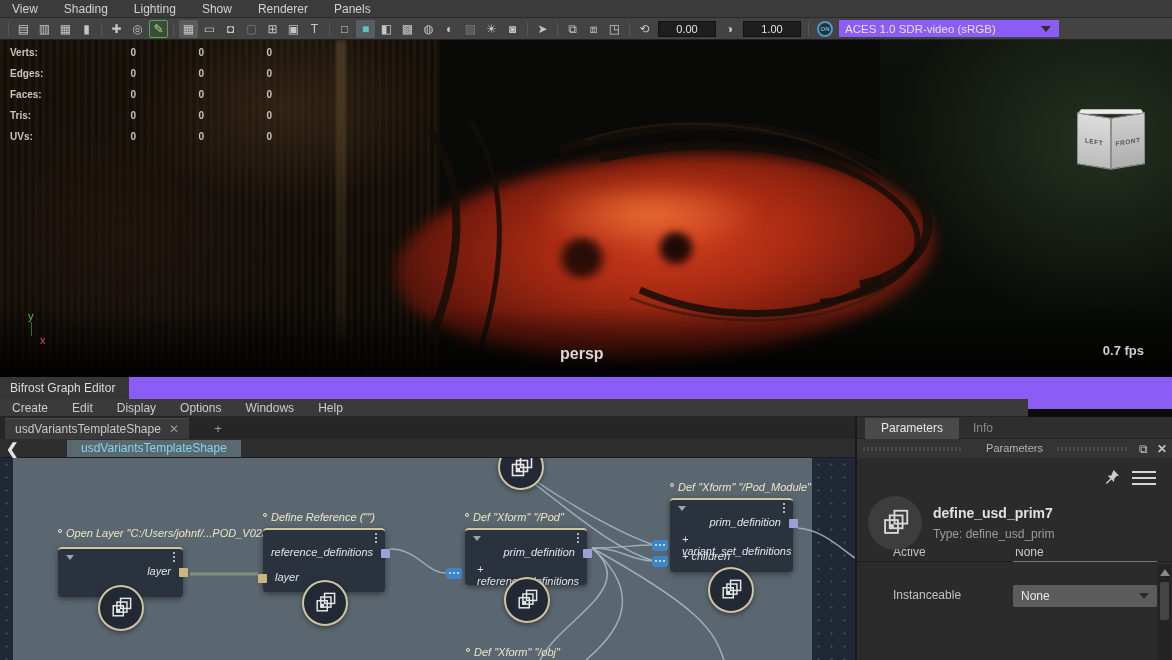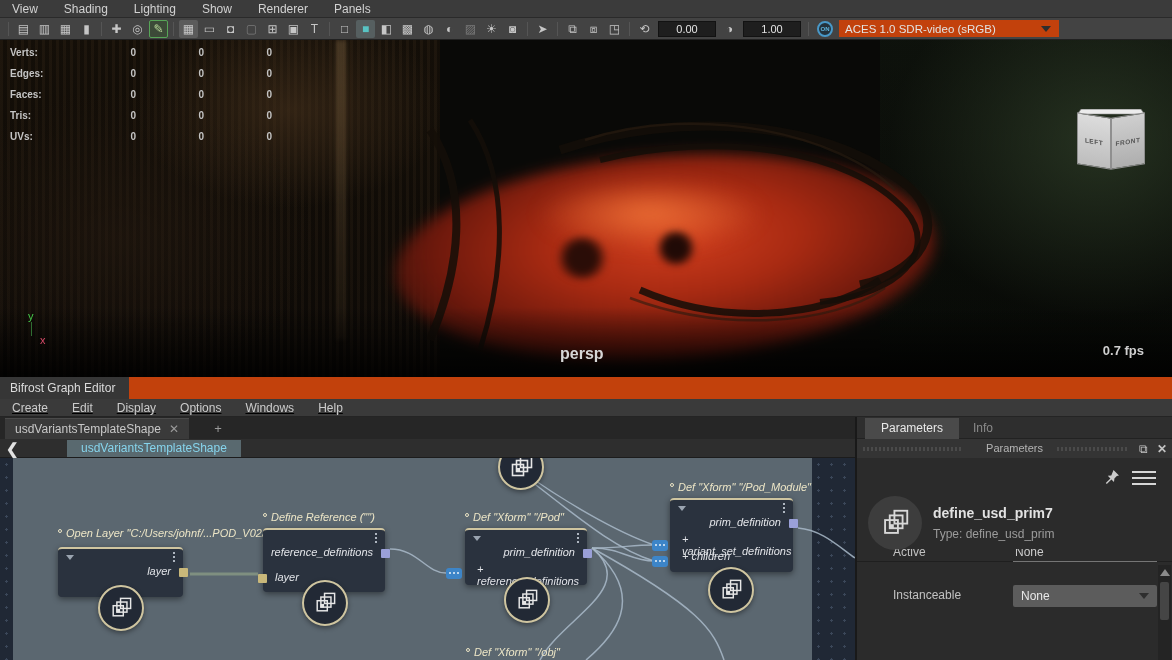--- a/index.html
+++ b/index.html
@@ -14,21 +14,21 @@
   
   .toolbar { position:absolute; left:0; top:18px; width:1172px; height:22px; background:#434343; display:flex; align-items:center; padding-left:4px; border-bottom:1px solid #222; }
   .tbi { display:inline-flex; align-items:center; justify-content:center; width:19px; height:18px; font-size:12px; color:#c6c6c6; border-radius:2px; margin:0 1px; }
   .tbi.dim { color:#7a7a7a; }
   .tbi.activebg { background:#5b5b5b; }
   .tbi.green { border:1px solid #57a557; color:#bede9d; background:#3c4a38; }
   .tbi.teal { color:#58c4c4; background:#565f60; }
   .tbsep { width:1px; height:14px; background:#2d2d2d; border-right:1px solid #555; margin:0 4px; }
   .tbfield { width:58px; height:16px; background:#1e1e1e; border:1px solid #121212; color:#e4e4e4; font-size:11px; text-align:center; line-height:15px; margin:0 3px; }
   .onbadge { width:16px; height:16px; border-radius:50%; border:2px solid #4898c8; color:#5fb4de; font-size:6px; font-weight:bold; display:flex; align-items:center; justify-content:center; margin:0 4px; background:#23323c;}
-  .csdrop { width:220px; height:17px; background:#c2410c; color:#e2e2e2; font-size:11.5px; display:flex; align-items:center; padding:0 6px; margin-left:2px; position:relative; }
+  .csdrop { width:220px; height:17px; background:#8b5cf6; color:#e2e2e2; font-size:11.5px; display:flex; align-items:center; padding:0 6px; margin-left:2px; position:relative; }
   .caret-down { width:0; height:0; border-left:5px solid transparent; border-right:5px solid transparent; border-top:6px solid #2e2e2e; position:absolute; right:8px; top:6px; }
 
   
   .vp { position:absolute; left:0; top:40px; width:1172px; height:337px; overflow:hidden; background:#090907; }
   .mach { position:absolute; left:0; top:0; width:440px; height:337px;
     background:
       radial-gradient(220px 140px at 290px 70px, rgba(74,52,30,.55), rgba(0,0,0,0) 70%),
       radial-gradient(260px 200px at 120px 200px, rgba(40,28,18,.5), rgba(0,0,0,0) 75%),
       repeating-linear-gradient(90deg, rgba(40,30,20,.35) 0 3px, rgba(12,9,6,.4) 3px 7px),
       linear-gradient(180deg,#191209,#0c0906); }
@@ -56,23 +56,23 @@
 
   .persp { position:absolute; left:560px; top:305px; font-size:16px; font-weight:bold; color:#d6d6d6; }
   .fps { position:absolute; right:28px; top:303px; font-size:13px; font-weight:bold; color:#cfcfcf; }
 
   .axisind { position:absolute; left:16px; top:270px; width:46px; height:46px; }
   .axisind .ay { position:absolute; left:12px; top:0; color:#46c84a; font-size:11px; }
   .axisind .ax { position:absolute; left:24px; top:24px; color:#d84b6a; font-size:11px; }
   .axisind .lin { position:absolute; left:15px; top:12px; width:1px; height:14px; background:#2f6d31; }
 
   
-  .bf-title { position:absolute; left:0; top:377px; width:1172px; height:32px; background:#c2410c; }
+  .bf-title { position:absolute; left:0; top:377px; width:1172px; height:32px; background:#8b5cf6; }
   .bf-title .ttab { position:absolute; left:0; top:0; height:22px; padding:0 14px 0 10px; background:#363636; color:#dcdcdc; font-size:12px; line-height:22px; }
-  .bf-menu { position:absolute; left:0; top:399px; width:1172px; height:18px; background:#3a3a3a; display:flex; align-items:center; gap:24px; padding-left:12px; border-bottom:1px solid #242424;text-decoration:underline;}
+  .bf-menu { position:absolute; left:0; top:399px; width:1028px; height:18px; background:#3a3a3a; display:flex; align-items:center; gap:24px; padding-left:12px; border-bottom:1px solid #242424;}
   .bf-menu span { font-size:12px; color:#cccccc; }
   .bf-tabs { position:absolute; left:0; top:417px; width:1172px; height:22px; background:#262626; }
   .bf-tab { position:absolute; left:5px; top:1px; height:21px; background:#3a3a3a; color:#c8c8c8; font-size:12px; display:flex; align-items:center; gap:8px; padding:0 10px; border-top:1px solid #4a4a4a;}
   .bf-tab .x { color:#9a9a9a; font-size:12px; }
   .bf-newtab { position:absolute; left:205px; top:1px; width:26px; height:21px; color:#9a9a9a; font-size:13px; text-align:center; line-height:21px; }
   .bf-crumb { position:absolute; left:0; top:439px; width:855px; height:19px; background:#2e2e2e; border-bottom:1px solid #1c1c1c;}
   .bf-back { position:absolute; left:6px; top:0px; color:#e2e2e2; font-size:15px; font-weight:bold; line-height:19px;}
   .bf-chip { position:absolute; left:67px; top:1px; height:17px; background:#59696f; color:#86d4ec; font-size:12px; line-height:17px; padding:0 14px; }
 
   

